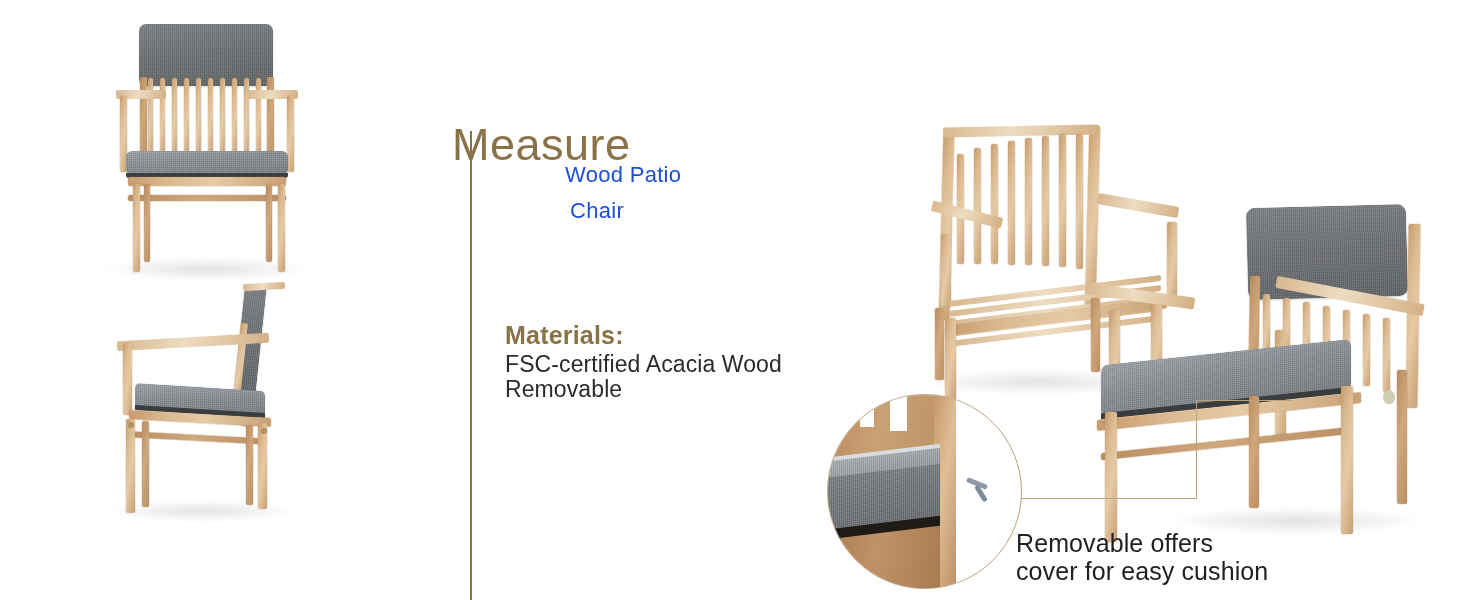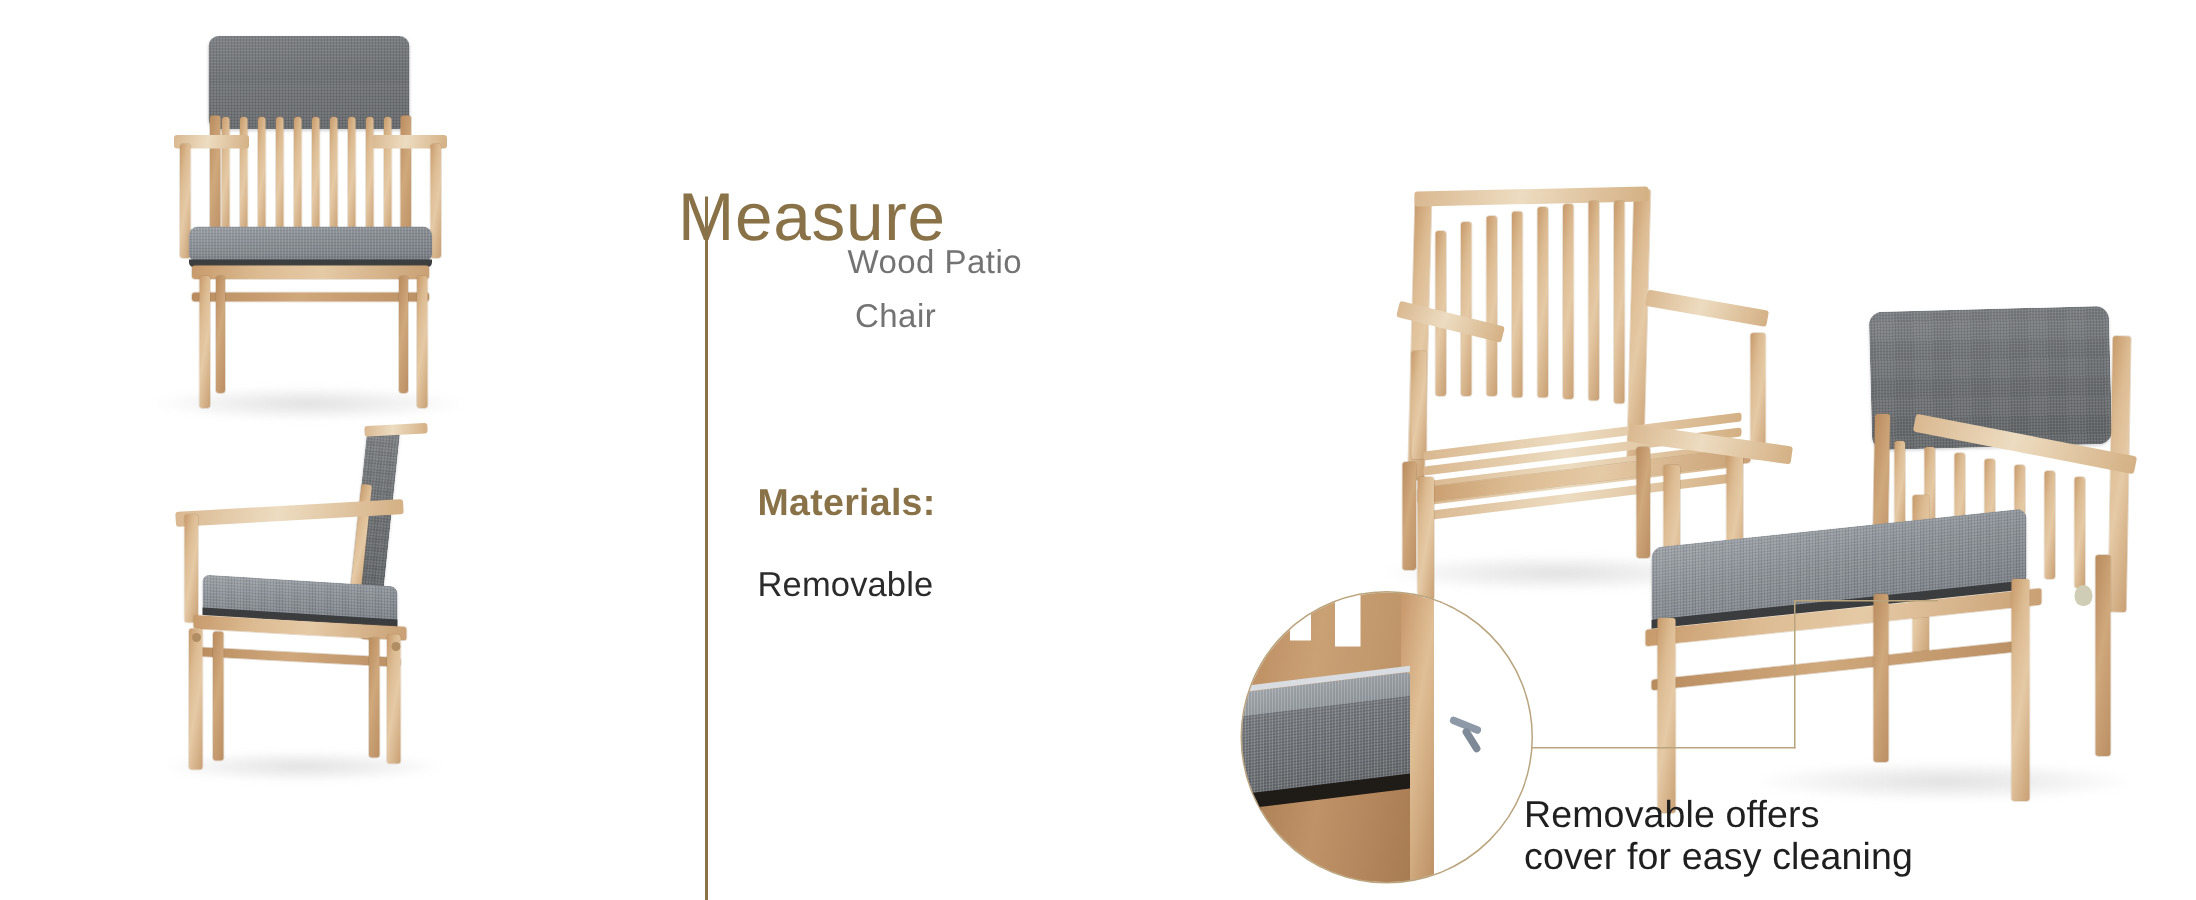--- a/index.html
+++ b/index.html
@@ -69,21 +69,21 @@
   .t-head{
     font-size:45px;
     line-height:1;
     letter-spacing:.5px;
     color:#8a7248;
     font-weight:400;
   }
   .t-sub{
     font-size:22px;
     line-height:1.25;
-    color:#737373;
+    color:#1d4ed8;
     font-weight:400;
     letter-spacing:.3px;
   }
   .t-matlabel{
     font-size:25px;
     font-weight:700;
     color:#8a7248;
     letter-spacing:.2px;
   }
   .t-body{
@@ -191,20 +191,21 @@
 
 
   <div class="abs" id="divider"></div>
 
   <div class="abs t-head nosel" style="left:452px;top:122px;">Measure</div>
 
   <div class="abs t-sub nosel" style="left:565px;top:161px;">Wood Patio</div>
   <div class="abs t-sub nosel" style="left:570px;top:197px;">Chair</div>
 
   <div class="abs t-matlabel nosel" style="left:505px;top:321px;">Materials:</div>
+  <div class="abs t-body nosel" style="left:505px;top:350px;">FSC-certified Acacia Wood</div>
   <div class="abs t-body nosel" style="left:505px;top:375px;">Removable</div>
 
 
   <div class="shot" style="left:905px;top:112px;width:300px;height:300px;" aria-label="Uncushioned acacia wood patio chair with slatted seat">
 
     <div class="shadowfloor" style="left:18px;top:258px;width:230px;height:24px;"></div>
 
     <div class="abs wood" style="left:36px;top:18px;width:11px;height:190px;transform:rotate(1.5deg);"></div>
     <div class="abs wood" style="left:182px;top:14px;width:11px;height:182px;transform:rotate(1.5deg);"></div>
     <div class="abs wood-l" style="left:38px;top:14px;width:156px;height:10px;transform:rotate(-1.2deg);"></div>
@@ -310,15 +311,15 @@
 
     <div class="abs" style="left:-8px;top:128px;width:120px;height:12px;background:#1f1b17;transform:skewY(-7deg);"></div>
     <div class="abs" style="left:-8px;top:138px;width:120px;height:62px;
                 background:linear-gradient(100deg,#a67a50 0%,#c09268 45%,#a87c53 100%);transform:skewY(-7deg);"></div>
 
     <div class="abs" style="left:138px;top:86px;width:22px;height:5px;background:#8d99a6;border-radius:3px;transform:rotate(22deg);"></div>
     <div class="abs" style="left:144px;top:96px;width:18px;height:5px;background:#7e8a97;border-radius:3px;transform:rotate(58deg);"></div>
   </div>
 
   <div class="abs t-callout nosel" style="left:1016px;top:529px;">Removable offers</div>
-  <div class="abs t-callout nosel" style="left:1016px;top:557px;">cover for easy cleaning</div>
+  <div class="abs t-callout nosel" style="left:1016px;top:557px;">cover for easy cushion</div>
 
 </div>
 
 </body></html>

